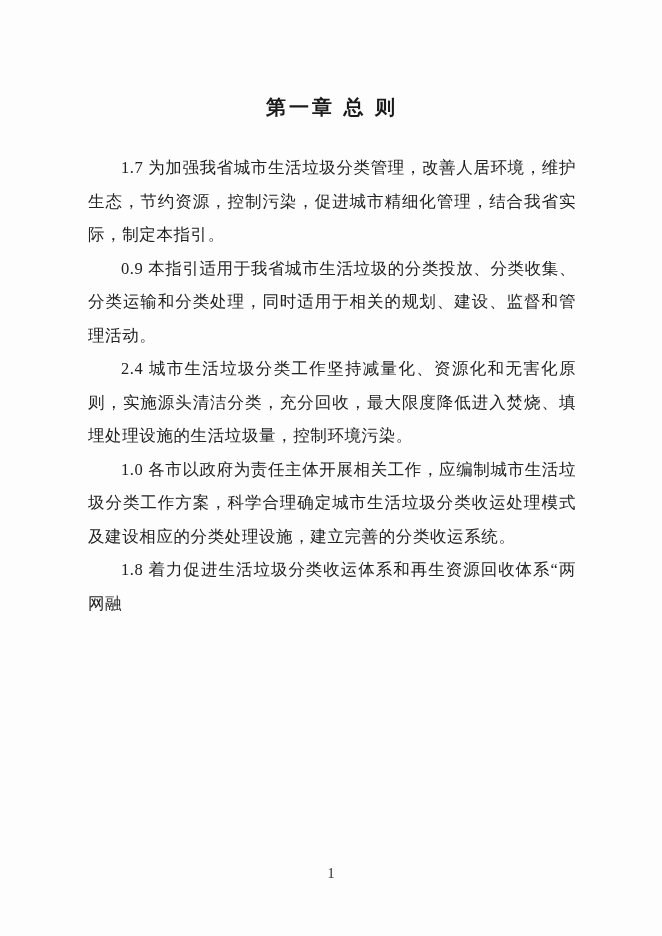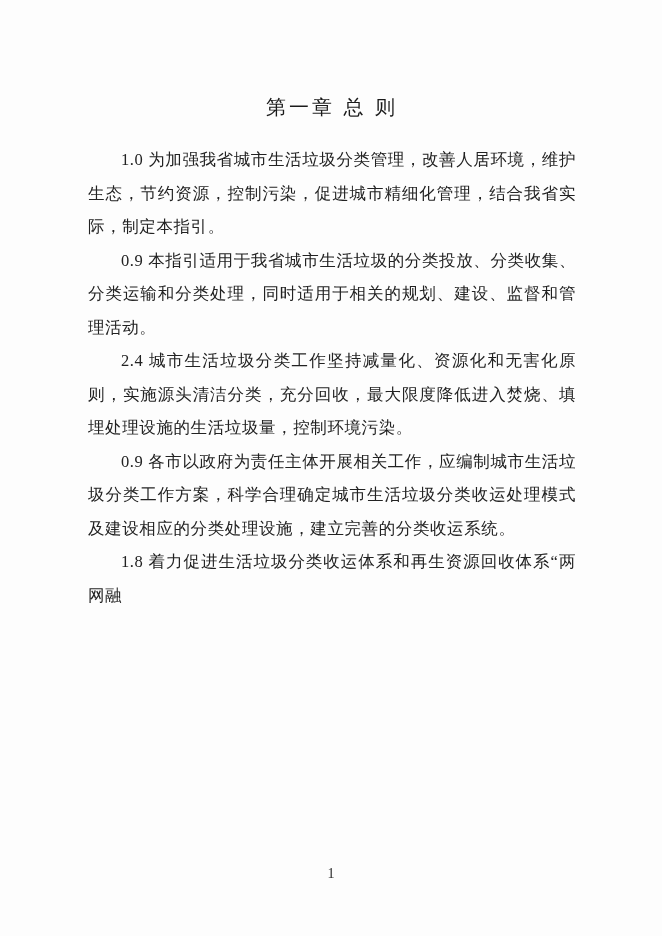--- a/index.html
+++ b/index.html
@@ -13,24 +13,24 @@
     height: 936px;
     margin: 0 auto;
     background: #fdfdfd;
     box-sizing: border-box;
     padding: 94px 86px 0 88px;
     color: #1f1f1f;
     font-family: "Liberation Serif", "DejaVu Serif", serif;
     overflow: hidden;
   }
   .chapter-title {
-    margin: 0 0 22px 0;
+    margin: 0 0 30px 0;
     font-family: "Liberation Sans", "DejaVu Sans", sans-serif;
     font-size: 20px;
-    font-weight: normal;
+    font-weight: bold;
     text-align: center;
     letter-spacing: 3px;
     color: #1a1a1a;
   }
   .doc-body p {
     margin: 0;
     font-size: 16.5px;
     line-height: 33.5px;
     text-align: justify;
     text-justify: inter-ideograph;
@@ -49,21 +49,21 @@
     font-family: "Liberation Serif", "DejaVu Serif", serif;
   }
 </style>
 </head>
 <body>
 
 <div class="page">
   <h1 class="chapter-title">第一章 总 则</h1>
 
   <div class="doc-body">
-    <p>1.0 为加强我省城市生活垃圾分类管理，改善人居环境，维护生态，节约资源，控制污染，促进城市精细化管理，结合我省实际，制定本指引。</p>
+    <p>1.7 为加强我省城市生活垃圾分类管理，改善人居环境，维护生态，节约资源，控制污染，促进城市精细化管理，结合我省实际，制定本指引。</p>
     <p>0.9 本指引适用于我省城市生活垃圾的分类投放、分类收集、分类运输和分类处理，同时适用于相关的规划、建设、监督和管理活动。</p>
     <p>2.4 城市生活垃圾分类工作坚持减量化、资源化和无害化原则，实施源头清洁分类，充分回收，最大限度降低进入焚烧、填埋处理设施的生活垃圾量，控制环境污染。</p>
-    <p>0.9 各市以政府为责任主体开展相关工作，应编制城市生活垃圾分类工作方案，科学合理确定城市生活垃圾分类收运处理模式及建设相应的分类处理设施，建立完善的分类收运系统。</p>
+    <p>1.0 各市以政府为责任主体开展相关工作，应编制城市生活垃圾分类工作方案，科学合理确定城市生活垃圾分类收运处理模式及建设相应的分类处理设施，建立完善的分类收运系统。</p>
     <p>1.8 着力促进生活垃圾分类收运体系和再生资源回收体系“两网融</p>
   </div>
 
   <div class="page-number">1</div>
 </div>
 
 </body></html>

